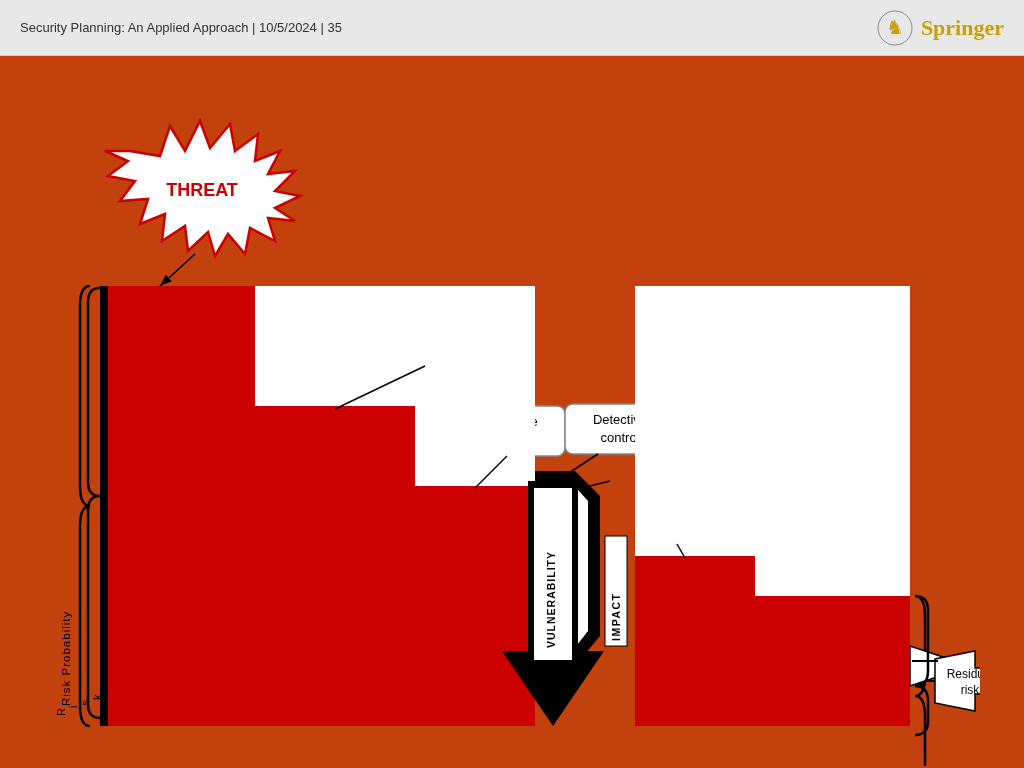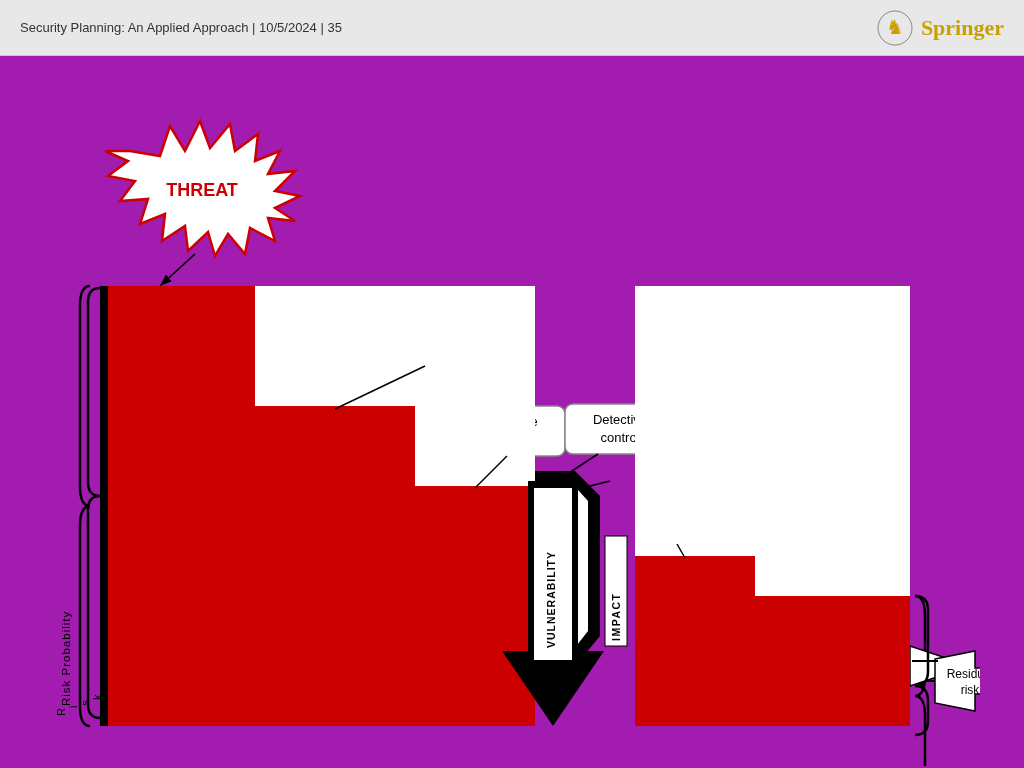--- a/index.html
+++ b/index.html
@@ -33,21 +33,21 @@
     .springer-logo-text {
       font-size: 22px;
       font-weight: bold;
       color: #c8a000;
       font-family: Georgia, serif;
       text-align: center;
     }
 
     
     .main {
-      background: #a21caf;
+      background: #c2410c;
       width: 100%;
       height: calc(768px - 56px);
       position: relative;
       overflow: hidden;
     }
 
     
     .diagram-container {
       position: absolute;
       top: 50px;

